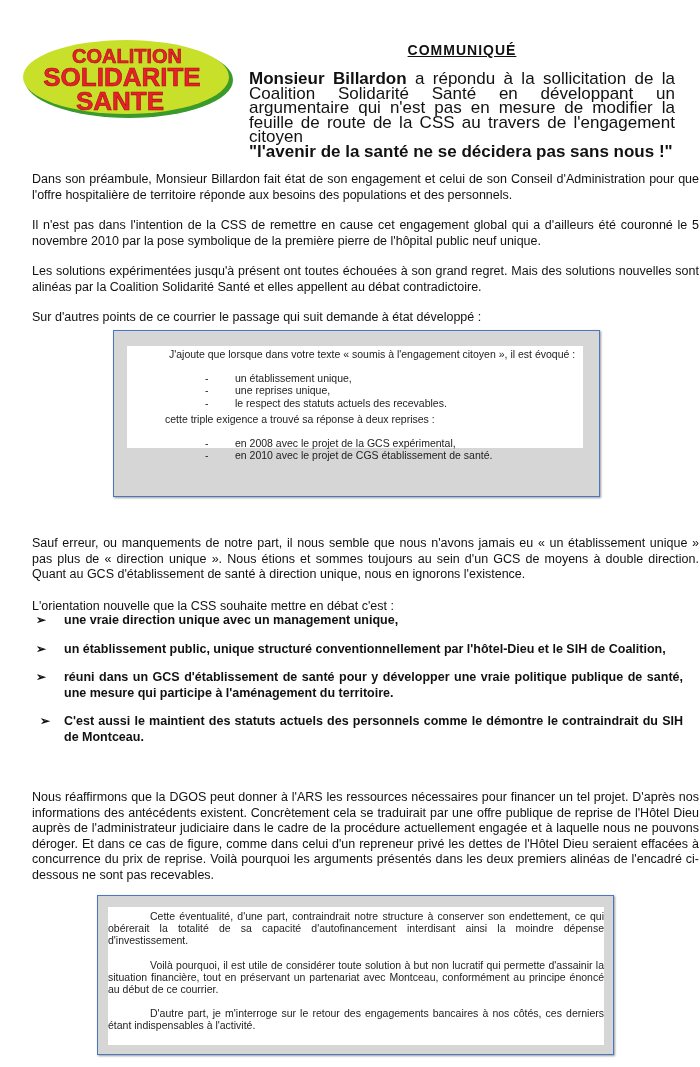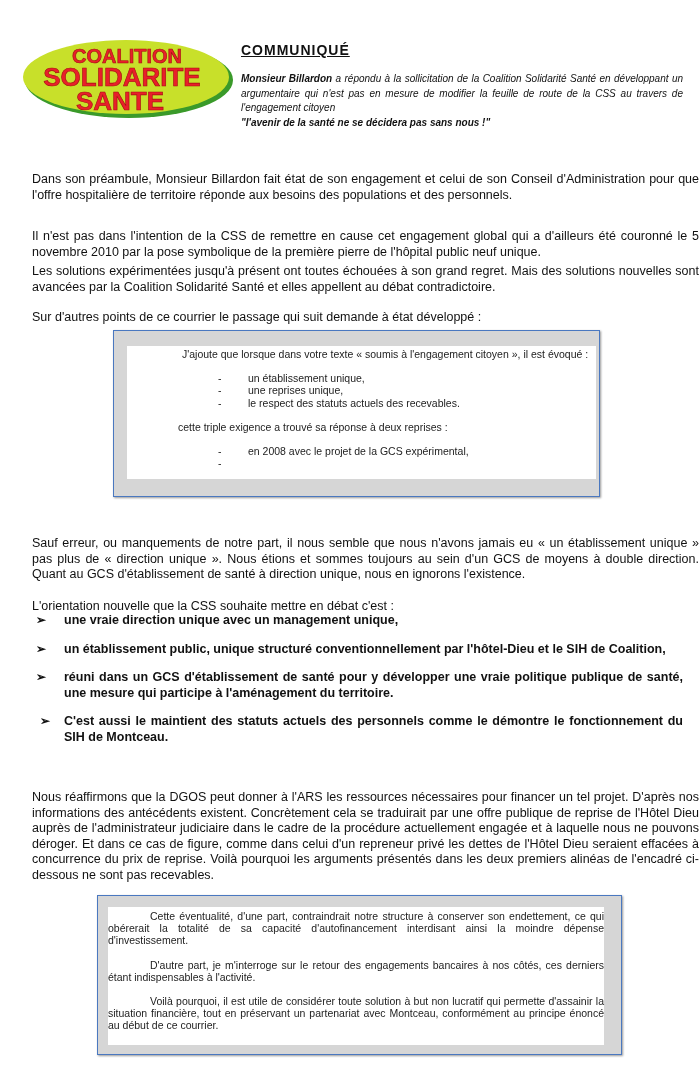--- a/index.html
+++ b/index.html
@@ -9,23 +9,23 @@
   }
   .logo {
     position: absolute; left: 20px; top: 33px; width: 215px; height: 88px;
   }
   .logo svg { width: 215px; height: 88px; display: block; }
   .header-block {
     position: absolute; left: 241px; top: 42px; width: 442px;
   }
   .title {
     font-weight: bold; font-size: 14px; letter-spacing: 1px;
-    text-decoration: underline; margin: 0 0 14px 0;
+    text-decoration: underline; margin: 0 0 14px 0; text-align: center;
   }
-  .intro { text-align: justify; line-height: 14.5px; font-size: 10px; margin: 0; font-style: italic; }
+  .intro { text-align: justify; line-height: 14.5px; font-size: 17px; margin: 8px; }
   .intro b { font-weight: bold; }
   .intro .quote { display: block; font-weight: bold; text-align: left; }
   .para {
     position: absolute; left: 16px; width: 667px; margin: 16px;
     text-align: justify; line-height: 15.5px; font-size: 12.5px;
   }
   .boxed {
     position: absolute; background: #d6d6d6;
     border: 1px solid #4a78c0; box-shadow: 1px 1px 2px #999;
   }
@@ -58,49 +58,50 @@
 
 <div class="header-block">
   <div class="title">COMMUNIQUÉ</div>
   <p class="intro">
     <b>Monsieur Billardon</b><span> a répondu à la sollicitation de la Coalition Solidarité Santé en développant un argumentaire qui n'est pas en mesure de modifier la feuille de route de la CSS au travers de l'engagement citoyen</span>
     <span class="quote">"l'avenir de la santé ne se décidera pas sans nous !"</span>
   </p>
 </div>
 
 <p class="para" style="top:156px">Dans son préambule, Monsieur Billardon fait état de son engagement et celui de son Conseil d'Administration pour que l'offre hospitalière de territoire réponde aux besoins des populations et des personnels.</p>
-<p class="para" style="top:213px">Il n'est pas dans l'intention de la CSS de remettre en cause cet engagement global qui a d'ailleurs été couronné le 5 novembre 2010 par la pose symbolique de la première pierre de l'hôpital public neuf unique.</p>
-<p class="para" style="top:248px">Les solutions expérimentées jusqu'à présent ont toutes échouées à son grand regret. Mais des solutions nouvelles sont avancées par la Coalition Solidarité Santé et elles appellent au débat contradictoire.</p>
+<p class="para" style="top:202px">Il n'est pas dans l'intention de la CSS de remettre en cause cet engagement global qui a d'ailleurs été couronné le 5 novembre 2010 par la pose symbolique de la première pierre de l'hôpital public neuf unique.</p>
+<p class="para" style="top:248px">Les solutions expérimentées jusqu'à présent ont toutes échouées à son grand regret. Mais des solutions nouvelles sont alinéas par la Coalition Solidarité Santé et elles appellent au débat contradictoire.</p>
 <p class="para" style="top:294px">Sur d'autres points de ce courrier le passage qui suit demande à état développé :</p>
 
 <div class="boxed" style="left:113px; top:330px; width:485px; height:165px;">
-  <div class="inner" style="left:13px; top:15px; width:456px; height:133px;padding-left:13px;">
+  <div class="inner" style="left:13px; top:15px; width:456px; height:102px;">
     <div class="indent1" style="margin-top:2px">J'ajoute que lorsque dans votre texte « soumis  à l'engagement citoyen », il est évoqué :</div>
     <div style="margin-top:12px">
       <div class="dash-row">
           <span class="dash">-</span>
           <span>un établissement unique,</span>
         </div>
       <div class="dash-row">
           <span class="dash">-</span>
           <span>une reprises unique,</span>
         </div>
       <div class="dash-row">
           <span class="dash">-</span>
           <span>le respect des statuts actuels des recevables.</span>
         </div>
     </div>
-    <div style="margin-top:12px; margin-left:38px">cette triple exigence a trouvé sa réponse à deux reprises :</div>
+    <div style="margin-top:4px; margin-left:38px">cette triple exigence a trouvé sa réponse à deux reprises :</div>
     <div style="margin-top:12px">
       <div class="dash-row">
           <span class="dash">-</span>
           <span>en 2008 avec le projet de la GCS expérimental,</span>
         </div>
       <div class="dash-row">
           <span class="dash">-</span>
+          <span>en 2010 avec le projet de CGS établissement de santé.</span>
         </div>
     </div>
   </div>
 </div>
 
 <p class="para" style="top:520px">Sauf erreur, ou manquements de notre part, il nous semble que nous n'avons jamais eu « un établissement unique » pas plus de « direction unique ». Nous étions et sommes toujours au sein d'un GCS de moyens à double direction. Quant au GCS d'établissement de santé à direction unique, nous en ignorons l'existence.</p>
 <p class="para" style="top:583px">L'orientation nouvelle que la CSS souhaite mettre en débat c'est :</p>
 
 <div class="bullets" style="top:613px">
   <div class="bullet">
@@ -110,25 +111,25 @@
   <div class="bullet">
     <span class="arrow">➢</span>
     <span class="txt">un établissement public, unique structuré conventionnellement par l'hôtel-Dieu et le SIH de Coalition,</span>
   </div>
   <div class="bullet">
     <span class="arrow">➢</span>
     <span class="txt">réuni dans un GCS d'établissement de santé pour y développer une vraie politique publique de santé, une mesure qui participe à l'aménagement du territoire.</span>
   </div>
   <div class="bullet">
     <span class="arrow" style="padding-left:4px; width:24px">➢</span>
-    <span class="txt">C'est aussi le maintient des statuts actuels des personnels comme le démontre le fonctionnement du SIH de Montceau.</span>
+    <span class="txt">C'est aussi le maintient des statuts actuels des personnels comme le démontre le contraindrait du SIH de Montceau.</span>
   </div>
 </div>
 
 <p class="para" style="top:774px">Nous réaffirmons que la DGOS peut donner à l'ARS les ressources nécessaires pour financer un tel projet. D'après nos informations des antécédents existent. Concrètement cela se traduirait par une offre publique de reprise de l'Hôtel Dieu auprès de l'administrateur judiciaire dans le cadre de la procédure actuellement engagée et à laquelle nous ne pouvons déroger. Et dans ce cas de figure, comme dans celui d'un repreneur privé les dettes de l'Hôtel Dieu seraient effacées à concurrence du prix de reprise. Voilà pourquoi les arguments présentés dans les deux premiers alinéas de l'encadré ci-dessous ne sont pas recevables.</p>
 
-<div class="boxed" style="left:97px; top:895px; width:515px; height:158px;padding-left:8px;">
+<div class="boxed" style="left:97px; top:895px; width:515px; height:158px;">
   <div class="inner" style="left:10px; top:11px; width:496px; height:138px; text-align:justify;">
     <div class="indent1" style="margin-top:3px">Cette éventualité, d'une part, contraindrait notre structure à conserver son endettement, ce qui obérerait la totalité de sa capacité d'autofinancement interdisant ainsi la moindre dépense d'investissement.</div>
+    <div class="indent1" style="margin-top:12px">Voilà pourquoi, il est utile de considérer toute solution à but non lucratif qui permette d'assainir la situation financière, tout en préservant un partenariat avec Montceau, conformément au principe énoncé au début de ce courrier.</div>
     <div class="indent1" style="margin-top:12px">D'autre part, je m'interroge sur le retour des engagements bancaires à nos côtés, ces derniers étant indispensables à l'activité.</div>
-    <div class="indent1" style="margin-top:12px">Voilà pourquoi, il est utile de considérer toute solution à but non lucratif qui permette d'assainir la situation financière, tout en préservant un partenariat avec Montceau, conformément au principe énoncé au début de ce courrier.</div>
   </div>
 </div>
 
 </body></html>

